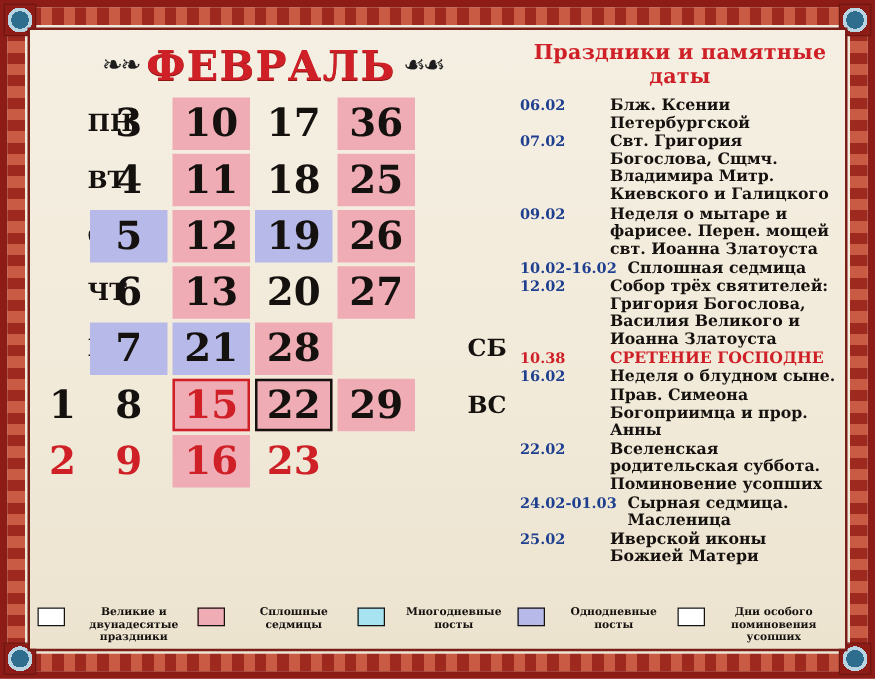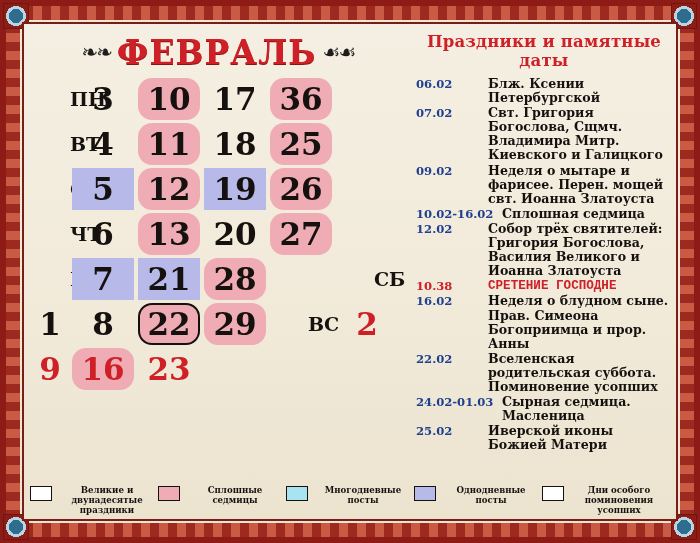--- a/index.html
+++ b/index.html
@@ -97,21 +97,21 @@
   .cell{
     height:42px;
     display:flex;align-items:center;justify-content:center;
     font-family:"DejaVu Serif",serif;
     font-weight:bold;
     font-size:31px;
     color:#15110f;
     margin:0 2px;
     box-sizing:border-box;
   }
-  .cell.pink{background:#f0acb4;border-radius:14px;}
+  .cell.pink{background:#f0acb4;}
   .cell.blue{background:#b7b9e8;}
   .cell.red{color:#cf2027;}
   .cell.box{border:2px solid #15110f;}
   .cell.boxred{border:2px solid #cf2027;color:#cf2027;}
   .cell.empty{visibility:hidden;}
   
   .holi{
     flex:1;
     padding:6px 2px 0 10px;
     box-sizing:border-box;
@@ -139,21 +139,21 @@
     padding-top:1px;
   }
   .hdate.red{color:#cf2027;}
   .hdate.wide{width:86px;flex:0 0 86px;}
   .htext{
     font-family:"DejaVu Serif",serif;
     font-weight:bold;
     font-size:12.6px;
     color:#15110f;
   }
-  .htext.red{color:#cf2027;font-family:Liberation Mono, monospace;}
+  .htext.red{color:#cf2027;}
   
   .legend{
     position:absolute;
     left:26px;right:26px;bottom:28px;
     display:flex;
     align-items:flex-start;
     justify-content:space-between;
     padding:0 4px;
     box-sizing:border-box;
     text-align:center;
@@ -228,20 +228,21 @@
           <div class="cell pink">27</div>
           <div class="cell empty"></div>
           <div class="dow">ПТ</div>
           <div class="cell blue">7</div>
           <div class="cell blue">21</div>
           <div class="cell pink">28</div>
           <div class="cell empty"></div>
           <div class="dow">СБ</div>
           <div class="cell">1</div>
           <div class="cell">8</div>
+          <div class="cell pink boxred">15</div>
           <div class="cell pink box">22</div>
           <div class="cell pink">29</div>
           <div class="dow">ВС</div>
           <div class="cell red">2</div>
           <div class="cell red">9</div>
           <div class="cell pink red">16</div>
           <div class="cell red">23</div>
           <div class="cell empty"></div>
         </div>
     </div>

